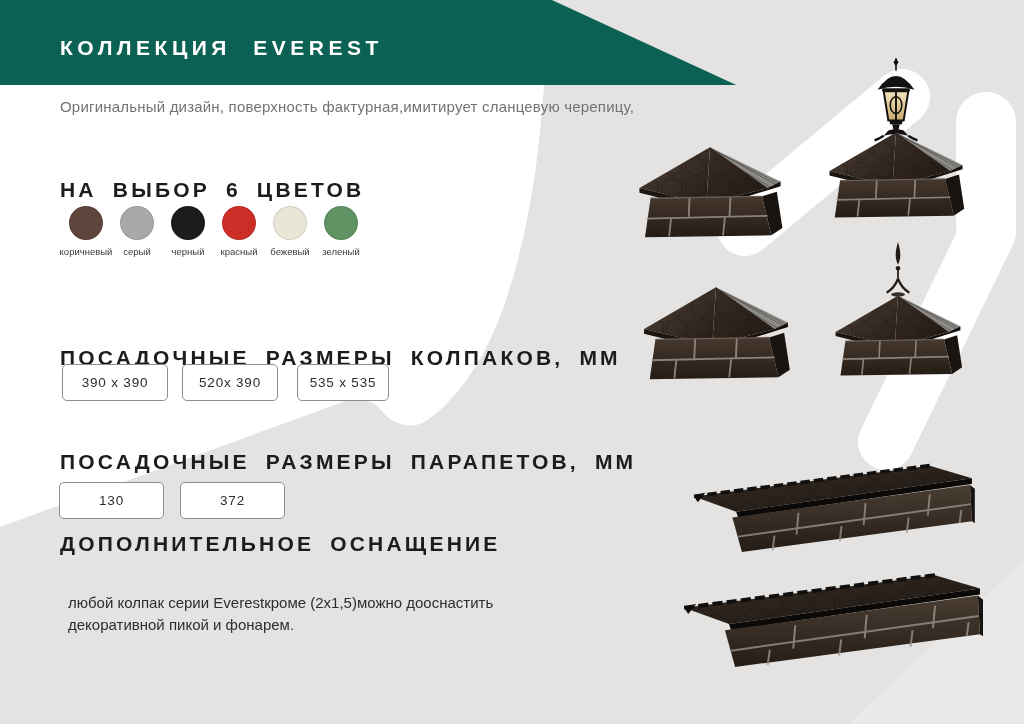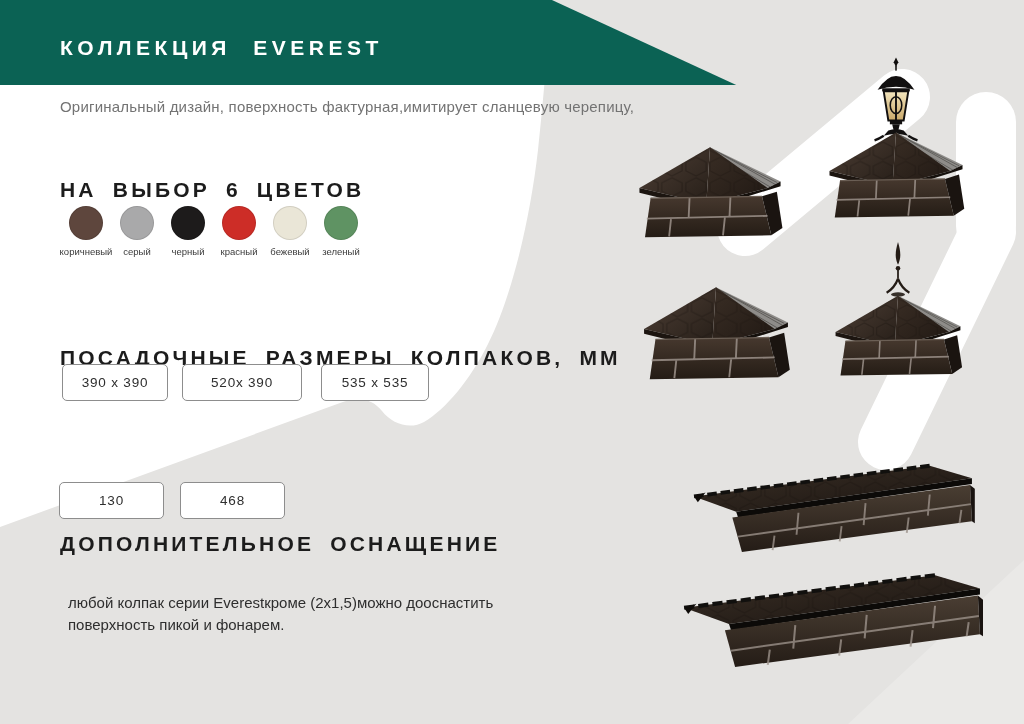--- a/index.html
+++ b/index.html
@@ -40,22 +40,22 @@
   .boxrow{display:flex;}
   .row-caps{left:62px;top:364px;}
   .row-parapets{left:59px;top:482px;}
   .sizebox{
     height:37px;box-sizing:border-box;background:#ffffff;
     border:1.4px solid #8d8d8d;border-radius:5px;
     display:inline-flex;align-items:center;justify-content:center;
     font-size:13.5px;color:#2e2e2e;letter-spacing:.8px;
   }
   .row-caps .sizebox:nth-child(1){width:106px;margin-right:14px;}
-  .row-caps .sizebox:nth-child(2){width:120px;margin-right:19px;}
-  .row-caps .sizebox:nth-child(3){width:108px;}
+  .row-caps .sizebox:nth-child(2){width:96px;margin-right:19px;}
+  .row-caps .sizebox:nth-child(3){width:92px;}
   .row-parapets .sizebox{width:105px;}
   .row-parapets .sizebox:nth-child(1){margin-right:16px;}
   
   .product{position:absolute;z-index:1;}
   .product svg{display:block;}
   .part{position:absolute;}
 </style>
 </head>
 <body>
 
@@ -190,29 +190,30 @@
     </div>
   </div>
 
   <div class="abs sec-heading h-caps">ПОСАДОЧНЫЕ РАЗМЕРЫ КОЛПАКОВ, ММ</div>
   <div class="abs boxrow row-caps">
     <span class="sizebox">390 x 390</span>
     <span class="sizebox">520x 390</span>
     <span class="sizebox">535 x 535</span>
   </div>
 
+  <div class="abs sec-heading h-parapets">ПОСАДОЧНЫЕ РАЗМЕРЫ ПАРАПЕТОВ, ММ</div>
   <div class="abs boxrow row-parapets">
     <span class="sizebox">130</span>
-    <span class="sizebox">468</span>
+    <span class="sizebox">372</span>
   </div>
 
   <div class="abs sec-heading h-extra">ДОПОЛНИТЕЛЬНОЕ ОСНАЩЕНИЕ</div>
   <div class="abs extra-text">
     <div>любой колпак серии Everestкроме (2х1,5)можно дооснастить</div>
-    <div>поверхность пикой и фонарем.</div>
+    <div>декоративной пикой и фонарем.</div>
   </div>
 
   <div class="product" style="left:628px;top:136px;">
     <svg width="164" height="104" viewBox="0 0 160 112">
         <use href="#sym-cap"></use>
       </svg>
   </div>
 
   <div class="product" style="left:820px;top:56px;width:152px;height:164px;">
     <svg class="part" style="left:53px;top:0;" width="46" height="86" viewBox="0 0 60 112">

